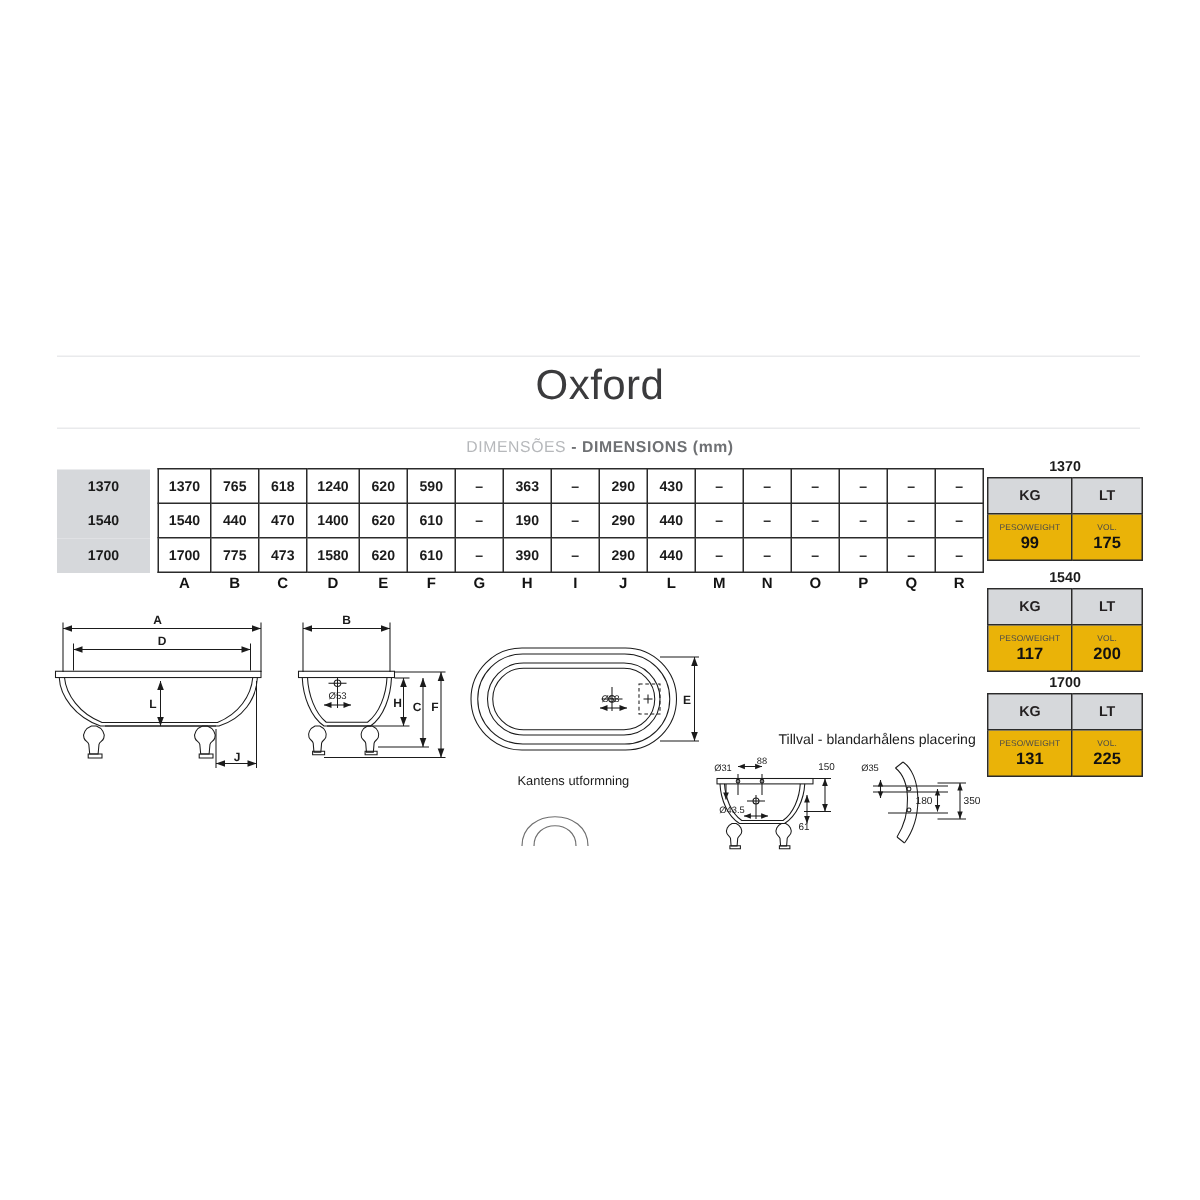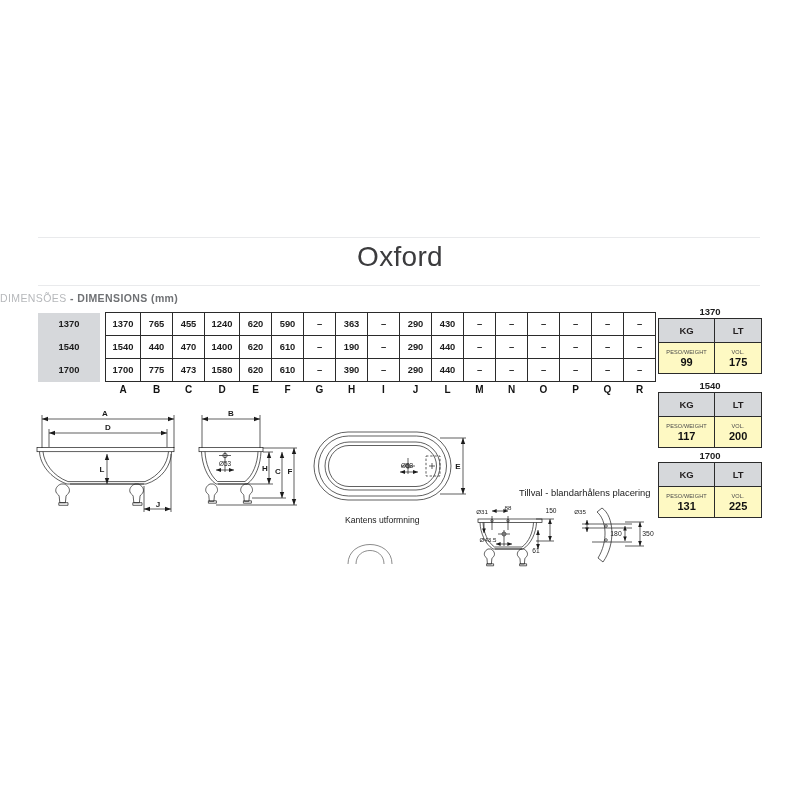--- a/index.html
+++ b/index.html
@@ -13,21 +13,21 @@
   
   .rule{position:absolute;left:38px;width:722px;height:1px;background:#e9eaec;}
   .rule.r1{top:237px;}
   .rule.r2{top:285px;}
 
   .title{
     position:absolute;left:0;top:241px;width:800px;text-align:center;
     font-size:28px;font-weight:400;color:#3b3b3d;letter-spacing:.3px;
   }
   .subtitle{
-    position:absolute;left:0;top:292px;width:800px;
+    position:absolute;left:0;top:292px;width:800px;text-align:center;
     font-size:10.5px;letter-spacing:.4px;white-space:nowrap;
   }
   .subtitle .pt{color:#b6b8bb;font-weight:400;}
   .subtitle .en{color:#6f7174;font-weight:700;}
 
   
   #dimtable{position:absolute;left:38px;top:312px;}
   table.dim{border-collapse:collapse;}
   table.dim td{
     font-size:9.4px;font-weight:700;text-align:center;color:#1b1b1b;
@@ -49,21 +49,21 @@
 
   
   .wt{position:absolute;width:104px;}
   .wt .cap{
     text-align:center;font-size:9.5px;font-weight:700;color:#1b1b1b;
     height:13px;line-height:13px;
   }
   .wt table{border-collapse:collapse;width:104px;}
   .wt td{border:1px solid #2b2b2b;width:52px;text-align:center;padding:4px;}
   .wt td.hd{background:#d6d8db;font-size:9.5px;font-weight:700;height:15px;line-height:15px;}
-  .wt td.val{background:#fef9c3;height:22px;vertical-align:middle;margin-top:32px;}
+  .wt td.val{background:#eab308;height:22px;vertical-align:middle;margin-top:32px;}
   .wt .lbl{display:block;font-size:5.6px;color:#4a4a4a;line-height:7px;letter-spacing:.1px;}
   .wt .num{display:block;font-size:11px;font-weight:700;color:#111;line-height:12px;}
 
   
   .draw{position:absolute;}
   .draw svg{display:block;}
   text{font-family:"Liberation Sans", sans-serif;fill:#1b1b1b;}
 
   .cap-free{position:absolute;font-size:8.6px;color:#1b1b1b;white-space:nowrap;}
 </style>
@@ -81,21 +81,21 @@
   </div>
 
   <div id="dimtable">
     <table class="dim">
       <tbody id="dim-body">
           <tr>
             <td class="rowlab">1370</td>
             <td class="gap"></td>
             <td class="cell w-wide">1370</td>
             <td class="cell">765</td>
-            <td class="cell">455</td>
+            <td class="cell">618</td>
             <td class="cell w-wide">1240</td>
             <td class="cell">620</td>
             <td class="cell">590</td>
             <td class="cell">–</td>
             <td class="cell">363</td>
             <td class="cell">–</td>
             <td class="cell">290</td>
             <td class="cell">430</td>
             <td class="cell">–</td>
             <td class="cell">–</td>

